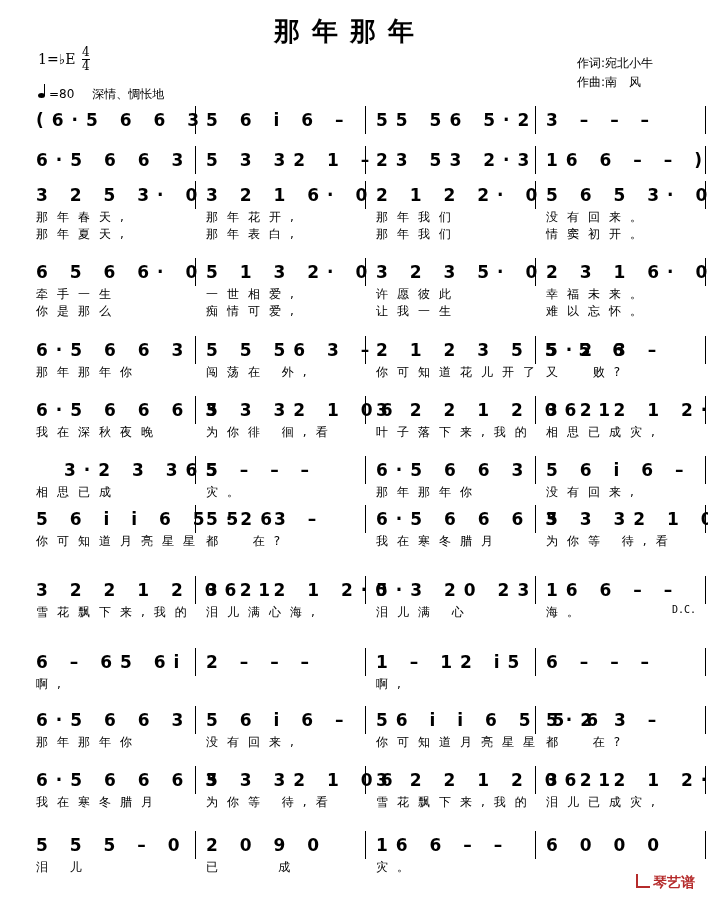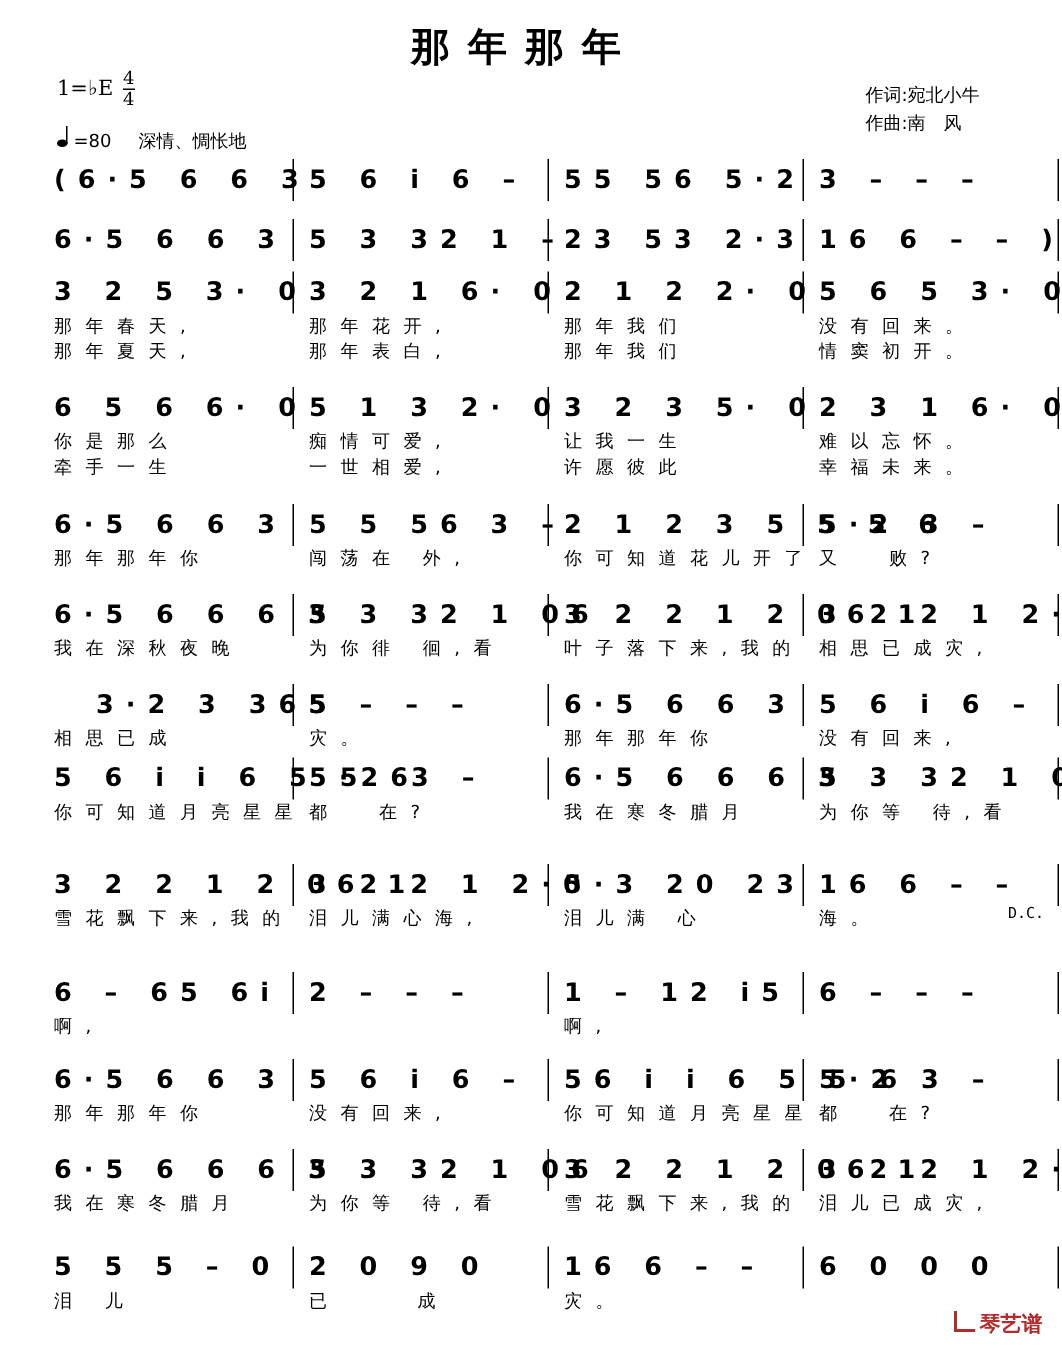--- a/index.html
+++ b/index.html
@@ -84,22 +84,22 @@
       <div class="notes">
         <span class="m" style="left: 6px;">6 5 6 6· 0</span>
         <div class="bar" style="left: 165px;"></div>
         <span class="m" style="left: 176px;">5 1 3 2· 0</span>
         <div class="bar" style="left: 335px;"></div>
         <span class="m" style="left: 346px;">3 2 3 5· 0</span>
         <div class="bar" style="left: 505px;"></div>
         <span class="m" style="left: 516px;">2 3 1 6· 0</span>
         <div class="bar" style="left: 675px;"></div>
       </div>
+      <div class="lyr"><span style="left: 6px;">牵手一生</span><span style="left: 176px;">一世相爱,</span><span style="left: 346px;">许愿彼此</span><span style="left: 516px;">幸福未来。</span></div>
       <div class="lyr"><span style="left: 6px;">你是那么</span><span style="left: 176px;">痴情可爱,</span><span style="left: 346px;">让我一生</span><span style="left: 516px;">难以忘怀。</span></div>
-      <div class="lyr"><span style="left: 6px;">牵手一生</span><span style="left: 176px;">一世相爱,</span><span style="left: 346px;">许愿彼此</span><span style="left: 516px;">幸福未来。</span></div>
     </div>
     <div class="row" style="top: 340px;">
       <div class="notes">
         <span class="m" style="left: 6px;">6·5 6 6 3</span>
         <div class="bar" style="left: 165px;"></div>
         <span class="m" style="left: 176px;">5 5 56 3 –</span>
         <div class="bar" style="left: 335px;"></div>
         <span class="m" style="left: 346px;">2 1 2 3 5 5 5 6</span>
         <div class="bar" style="left: 505px;"></div>
         <span class="m" style="left: 516px;">5·2 3 –</span>

